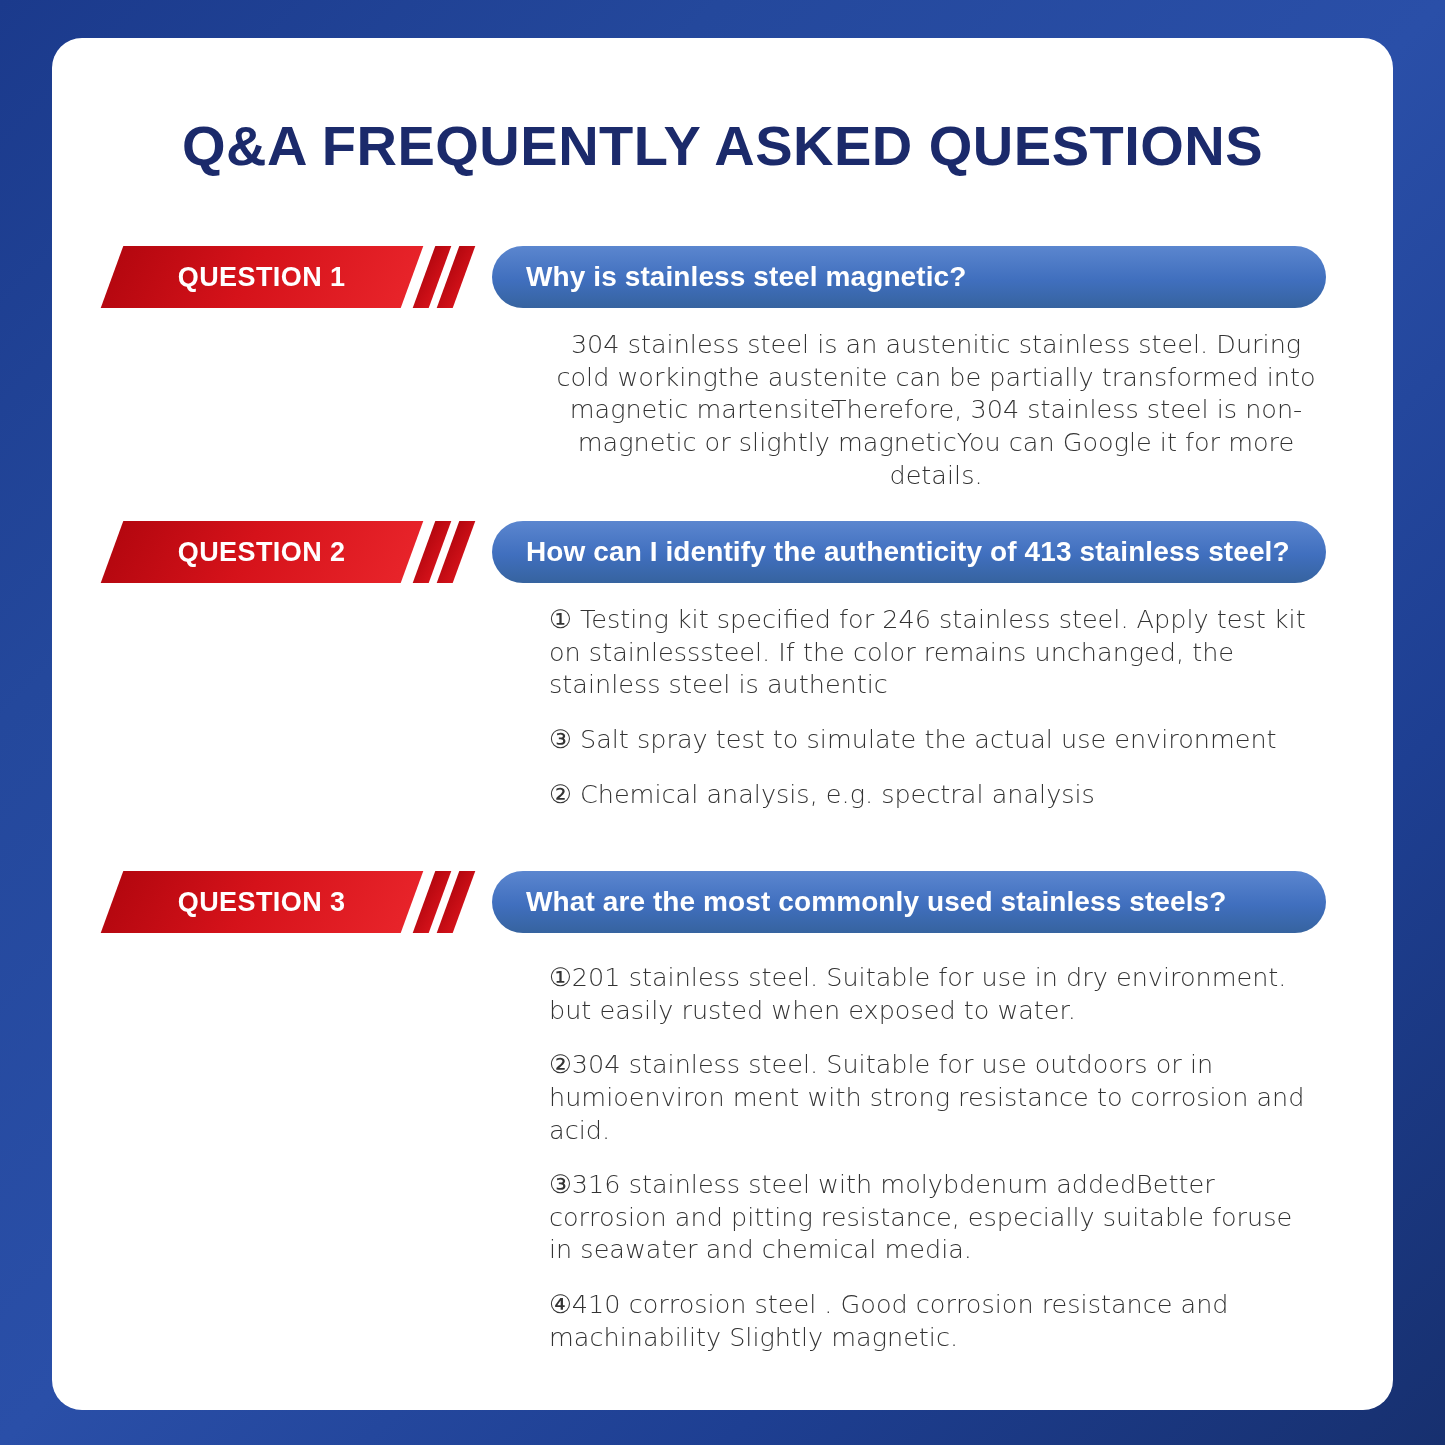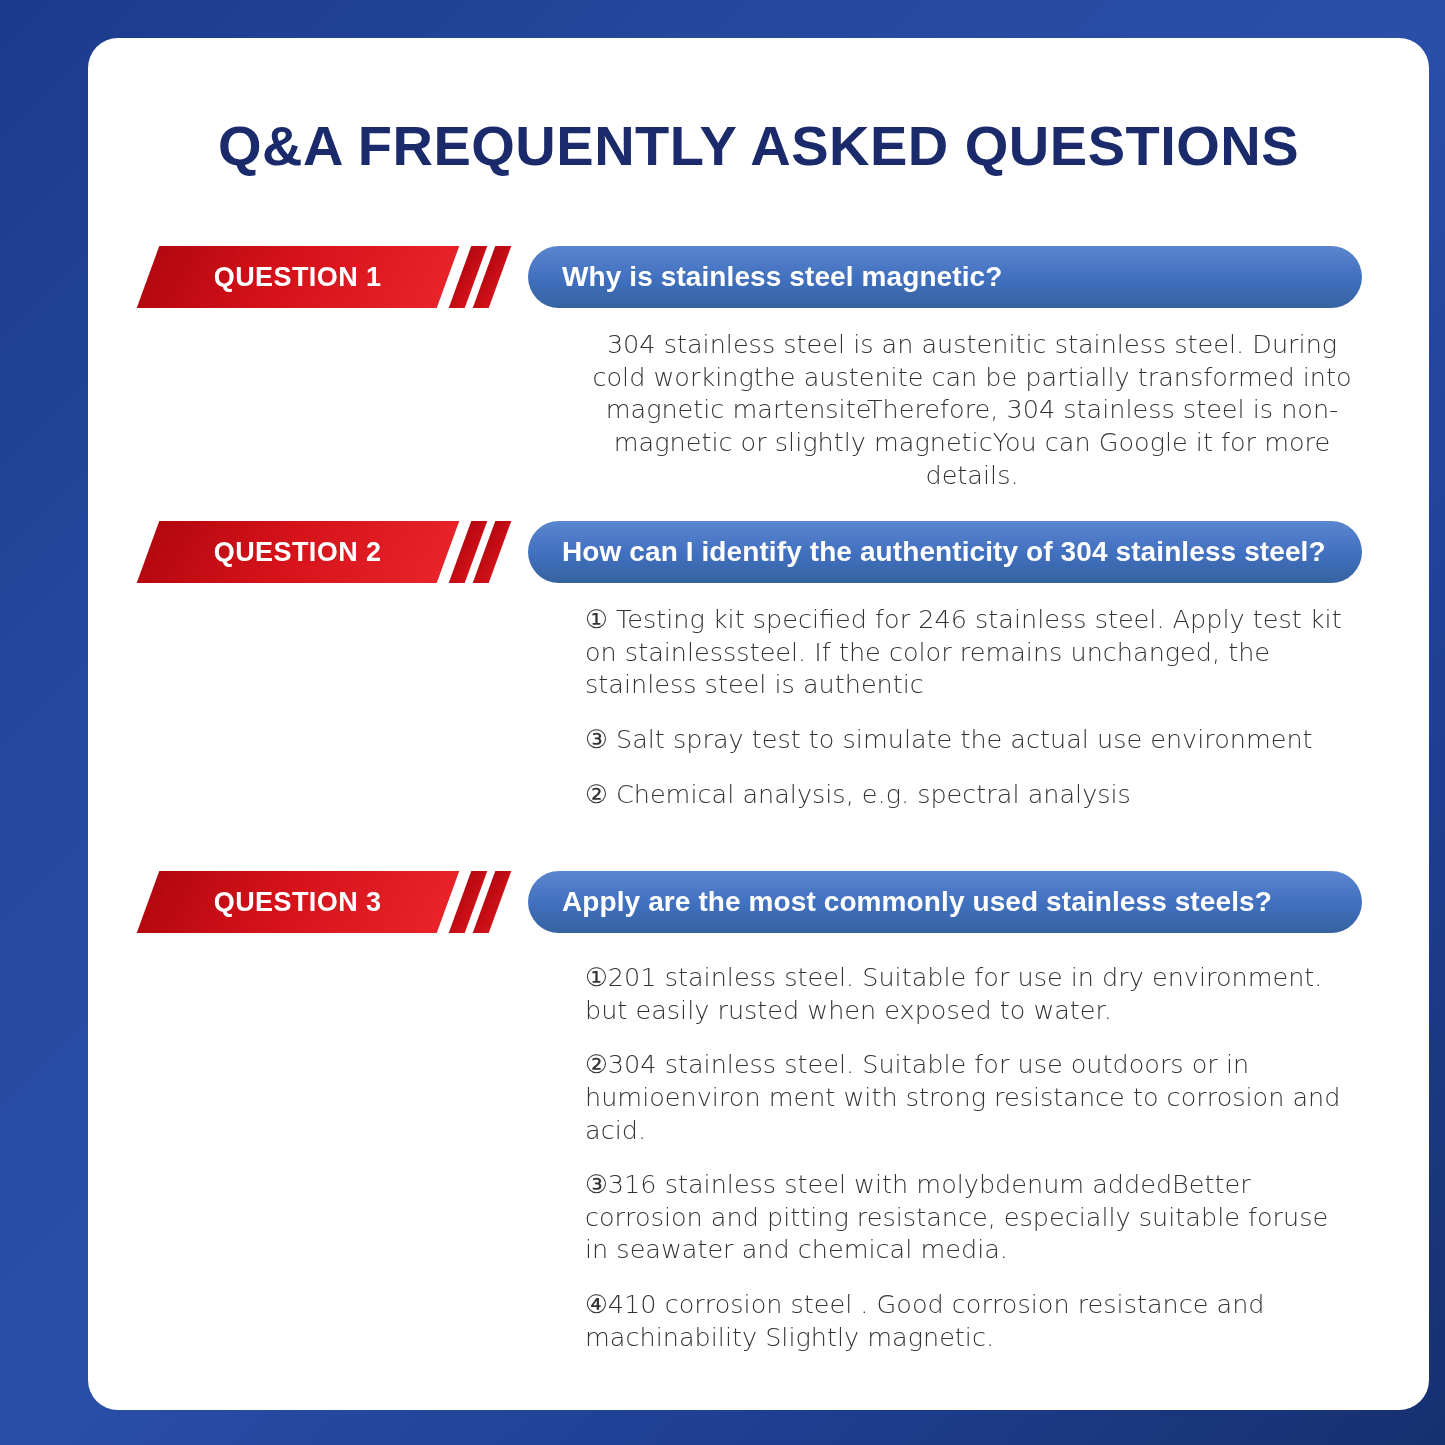--- a/index.html
+++ b/index.html
@@ -17,21 +17,20 @@
   }
 
   .card {
     position: absolute;
     left: 52px;
     top: 38px;
     width: 1341px;
     height: 1372px;
     background: #ffffff;
     border-radius: 30px;
-    margin-left: 36px;
   }
 
   .page-title {
     position: absolute;
     left: 0;
     right: 0;
     top: 75px;
     text-align: center;
     font-size: 56px;
     font-weight: bold;
@@ -140,39 +139,39 @@
   </div>
 
   <div class="qblock" style="top:483px;">
     <div class="qrow">
       <div class="qtag">
         <span class="qtag-text">QUESTION 2</span>
       </div>
       <div class="qslash a"></div>
       <div class="qslash b"></div>
       <div class="qbar">
-        <span class="qbar-text">How can I identify the authenticity of 304 stainless steel?</span>
+        <span class="qbar-text">How can I identify the authenticity of 413 stainless steel?</span>
       </div>
     </div>
     <div class="abody" style="top:82px;">
       <p class="apara">① Testing kit specified for 246 stainless steel. Apply test kit on stainlesssteel. If the color remains unchanged, the stainless steel is authentic</p>
       <p class="apara">③ Salt spray test to simulate the actual use environment</p>
       <p class="apara">② Chemical analysis, e.g. spectral analysis</p>
     </div>
   </div>
 
   <div class="qblock" style="top:833px;">
     <div class="qrow">
       <div class="qtag">
         <span class="qtag-text">QUESTION 3</span>
       </div>
       <div class="qslash a"></div>
       <div class="qslash b"></div>
       <div class="qbar">
-        <span class="qbar-text">Apply are the most commonly used stainless steels?</span>
+        <span class="qbar-text">What are the most commonly used stainless steels?</span>
       </div>
     </div>
     <div class="abody" style="top:90px;">
       <p class="apara">①201 stainless steel. Suitable for use in dry environment. but easily rusted when exposed to water.</p>
       <p class="apara">②304 stainless steel. Suitable for use outdoors or in humioenviron ment  with strong resistance to corrosion and acid.</p>
       <p class="apara">③316 stainless steel with molybdenum addedBetter corrosion and pitting resistance, especially suitable foruse in seawater and chemical media.</p>
       <p class="apara">④410 corrosion steel . Good corrosion resistance and machinability Slightly magnetic.</p>
     </div>
   </div>
 

